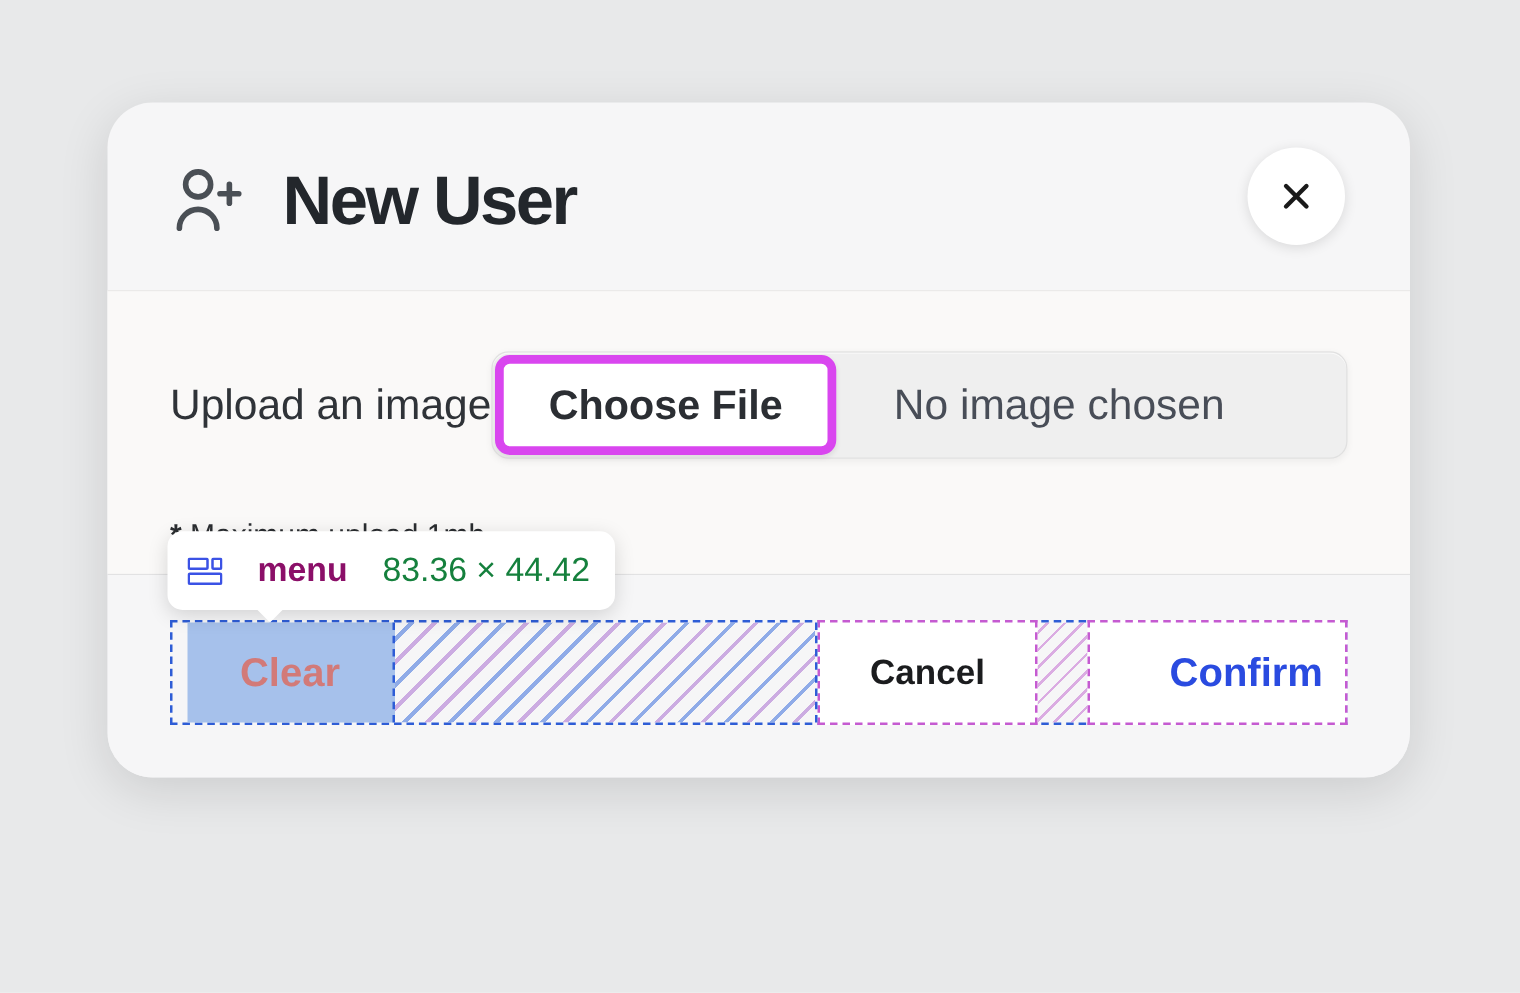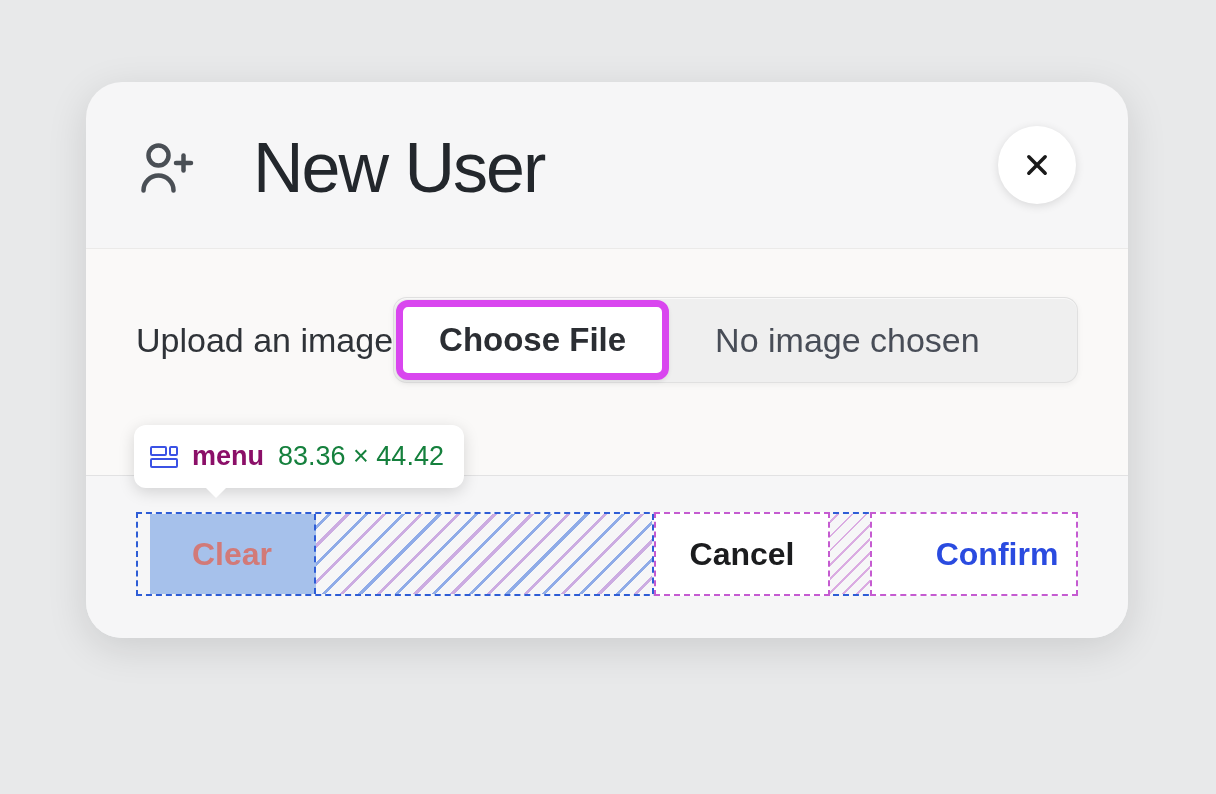--- a/index.html
+++ b/index.html
@@ -34,25 +34,24 @@
     }
     
     .user-plus-icon {
       width: 60px;
       height: 60px;
       color: #4a4f55;
       margin-right: 30px;
     }
     
     .title {
-      font-size: 70px;
-      font-weight: 400;
+      font-size: 55px;
+      font-weight: 700;
       color: #23272c;
       letter-spacing: -2px;
-      margin-left: 27px;
     }
     
     .close-button {
       position: absolute;
       right: 52px;
       top: 50%;
       transform: translateY(-50%);
       width: 78px;
       height: 78px;
       border-radius: 50%;
@@ -134,21 +133,21 @@
     
     .inspector-tooltip {
       position: absolute;
       left: 134px;
       top: 425px;
       background: #fff;
       border-radius: 12px;
       padding: 16px 20px 16px 16px;
       display: flex;
       align-items: center;
-      gap: 14px;
+      gap: 28px;
       box-shadow: 0 4px 16px rgba(0,0,0,0.15);
       font-size: 27px;
       z-index: 50;
       text-align: center;
     }
     
     .inspector-tooltip::before {
       content: "";
       position: absolute;
       bottom: -10px;
@@ -229,21 +228,21 @@
         #3b6edb 26px
       );
       opacity: 0.55;
     }
     
     .cancel-button {
       width: 176px;
       display: flex;
       align-items: center;
       justify-content: center;
-      font-size: 32px;
+      font-size: 28px;
       font-weight: 800;
       color: #1b1c1e;
       background: #fff;
       border: 2px dashed #c55bd1;
       margin: -2px 0;
       cursor: pointer;
     }
     
     .gap-small {
       width: 40px;

